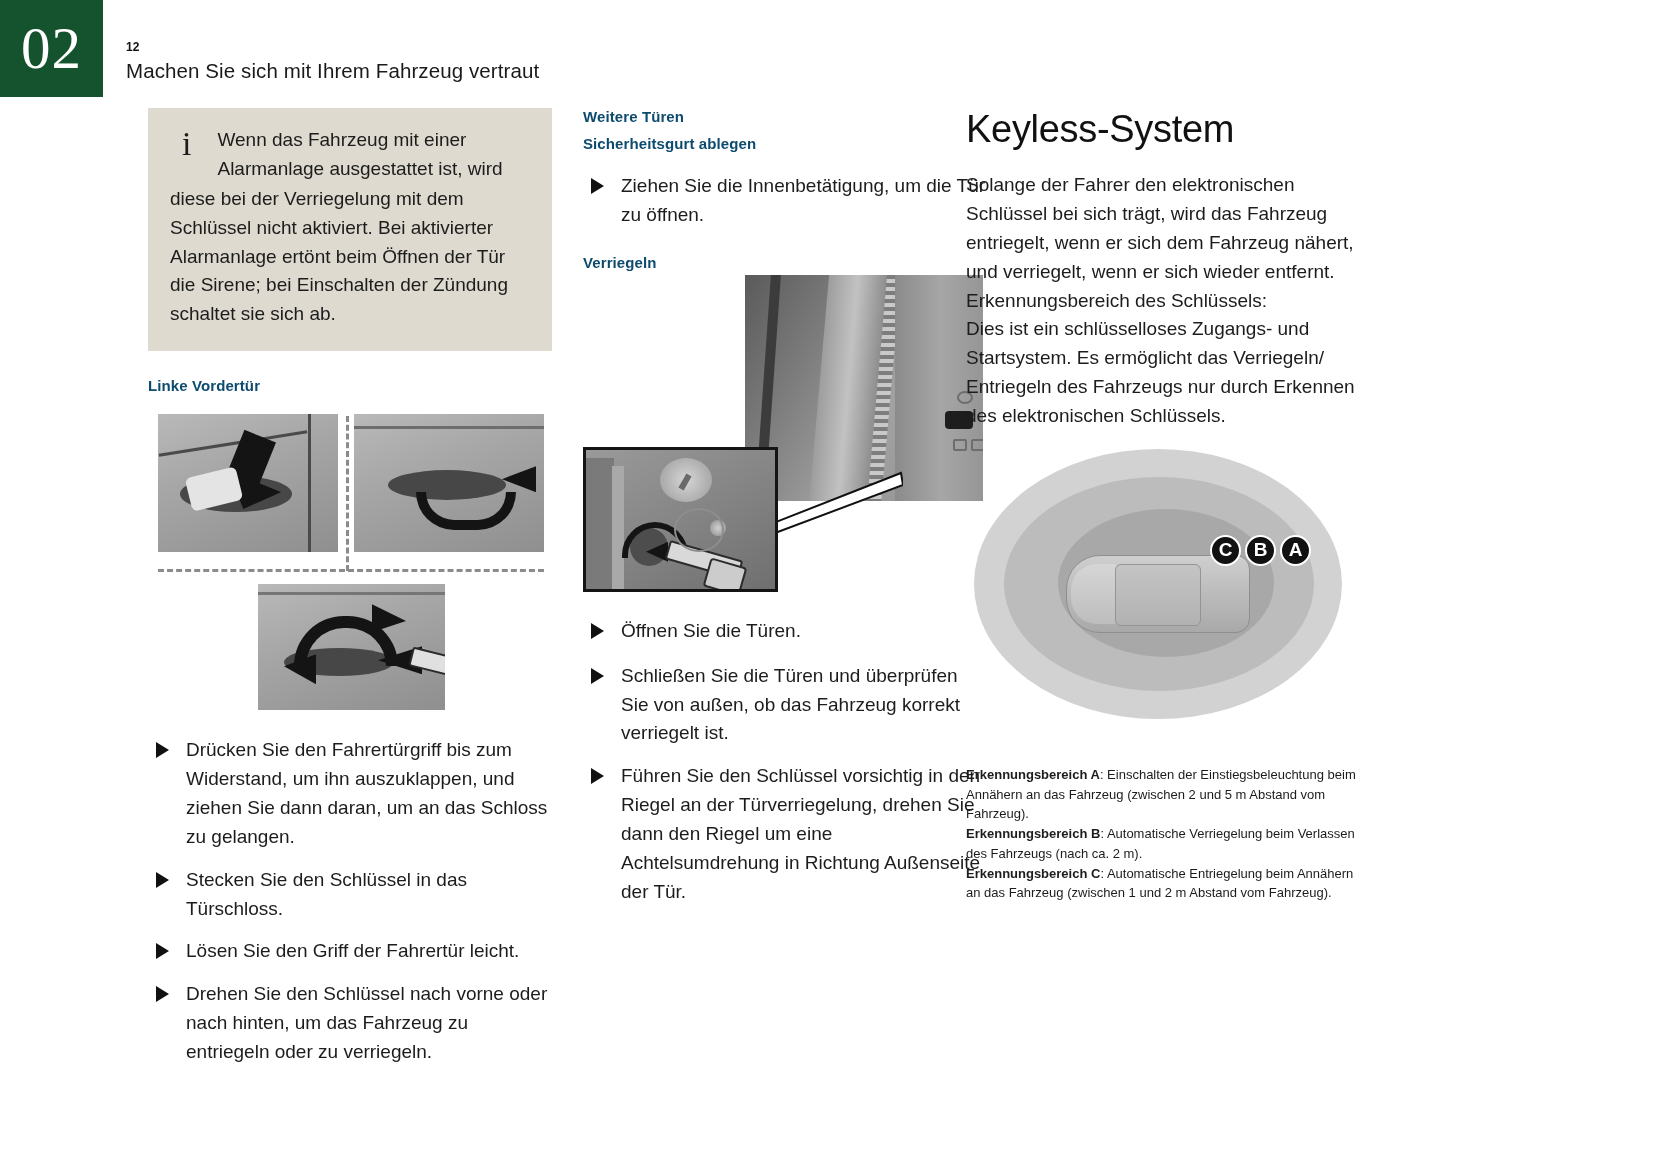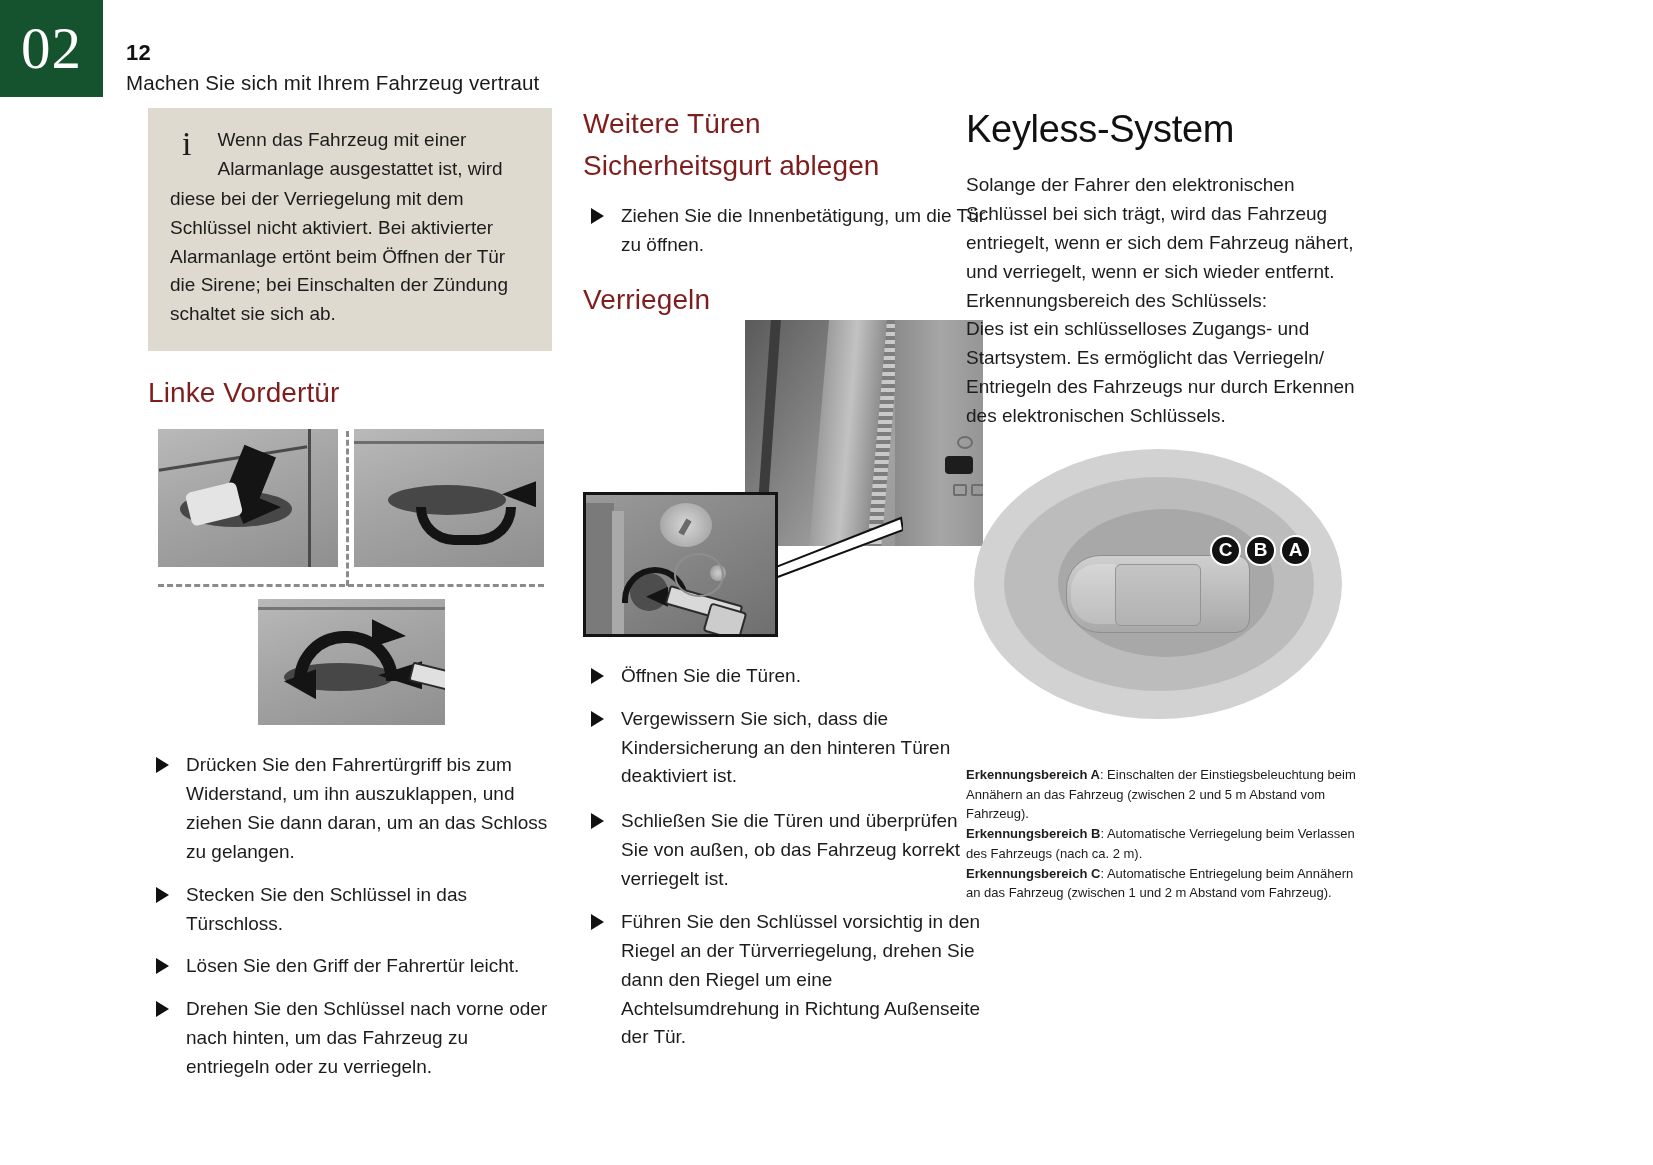--- a/index.html
+++ b/index.html
@@ -35,21 +35,21 @@
     line-height: 1;
     letter-spacing: 1px;
   }
   .header-text {
     position: absolute;
     left: 126px;
     top: 40px;
     width: 900px;
   }
   .page-number {
-    font-size: 22px;
+    font-size: 12px;
     font-weight: bold;
     letter-spacing: 0.2px;
     margin: 0 0 5px 0;
     color: #111;
   }
   .header-title {
     font-size: 20.5px;
     margin: 0;
     color: #1a1a1a;
     letter-spacing: 0.1px;
@@ -88,25 +88,25 @@
   .note-hang {
     overflow: hidden;
   }
   .note-rest {
     clear: both;
     padding-top: 1px;
   }
 
   
   h2.sec-heading {
-    font-size: 28px;
-    font-weight: normal;
+    font-size: 15px;
+    font-weight: bold;
     margin: 0 0 20px 0;
     letter-spacing: 0.1px;
-    color: #7f1d1d;
+    color: #0c4a6e;
   }
   h2.sec-heading.tight { margin-bottom: 10px; }
   h1.big-heading {
     font-size: 38px;
     font-weight: normal;
     margin: 0 0 20px 0;
     letter-spacing: -0.3px;
     color: #111;
   }
 
@@ -391,21 +391,20 @@
       <div style="position:absolute;left:36px;top:72px;width:54px;height:30px;border:6px solid #141414;border-bottom:none;border-radius:40px 40px 0 0;"></div>
       <div style="position:absolute;left:60px;top:92px;width:22px;height:20px;background:#141414;clip-path:polygon(100% 0,100% 100%,0 50%);"></div>
       <div style="position:absolute;left:80px;top:100px;width:72px;height:16px;background:#d9d9d9;border:2px solid #2c2c2c;border-radius:3px;transform:rotate(16deg);"></div>
       <div style="position:absolute;left:120px;top:112px;width:34px;height:26px;background:#cccccc;border:2px solid #2c2c2c;border-radius:4px;transform:rotate(16deg);"></div>
       <div style="position:absolute;left:88px;top:58px;width:46px;height:40px;border:2px solid #8e8e8e;border-radius:50%;"></div>
     </div>
   </div>
 
   <ul class="bullets">
     <li><span class="tri"></span><span>Öffnen Sie die Türen.</span></li>
-    <li><span class="tri"></span><span>Vergewissern Sie sich, dass die Kindersicherung an den hinteren Türen deaktiviert ist.</span></li>
   </ul>
 
 
   <ul class="bullets">
     <li><span class="tri"></span><span>Schließen Sie die Türen und überprüfen Sie von außen, ob das Fahrzeug korrekt verriegelt ist.</span></li>
     <li><span class="tri"></span><span>Führen Sie den Schlüssel vorsichtig in den Riegel an der Türverriegelung, drehen Sie dann den Riegel um eine Achtelsumdrehung in Richtung Außenseite der Tür.</span></li>
   </ul>
 </div>
 
 <div class="col col-right">

